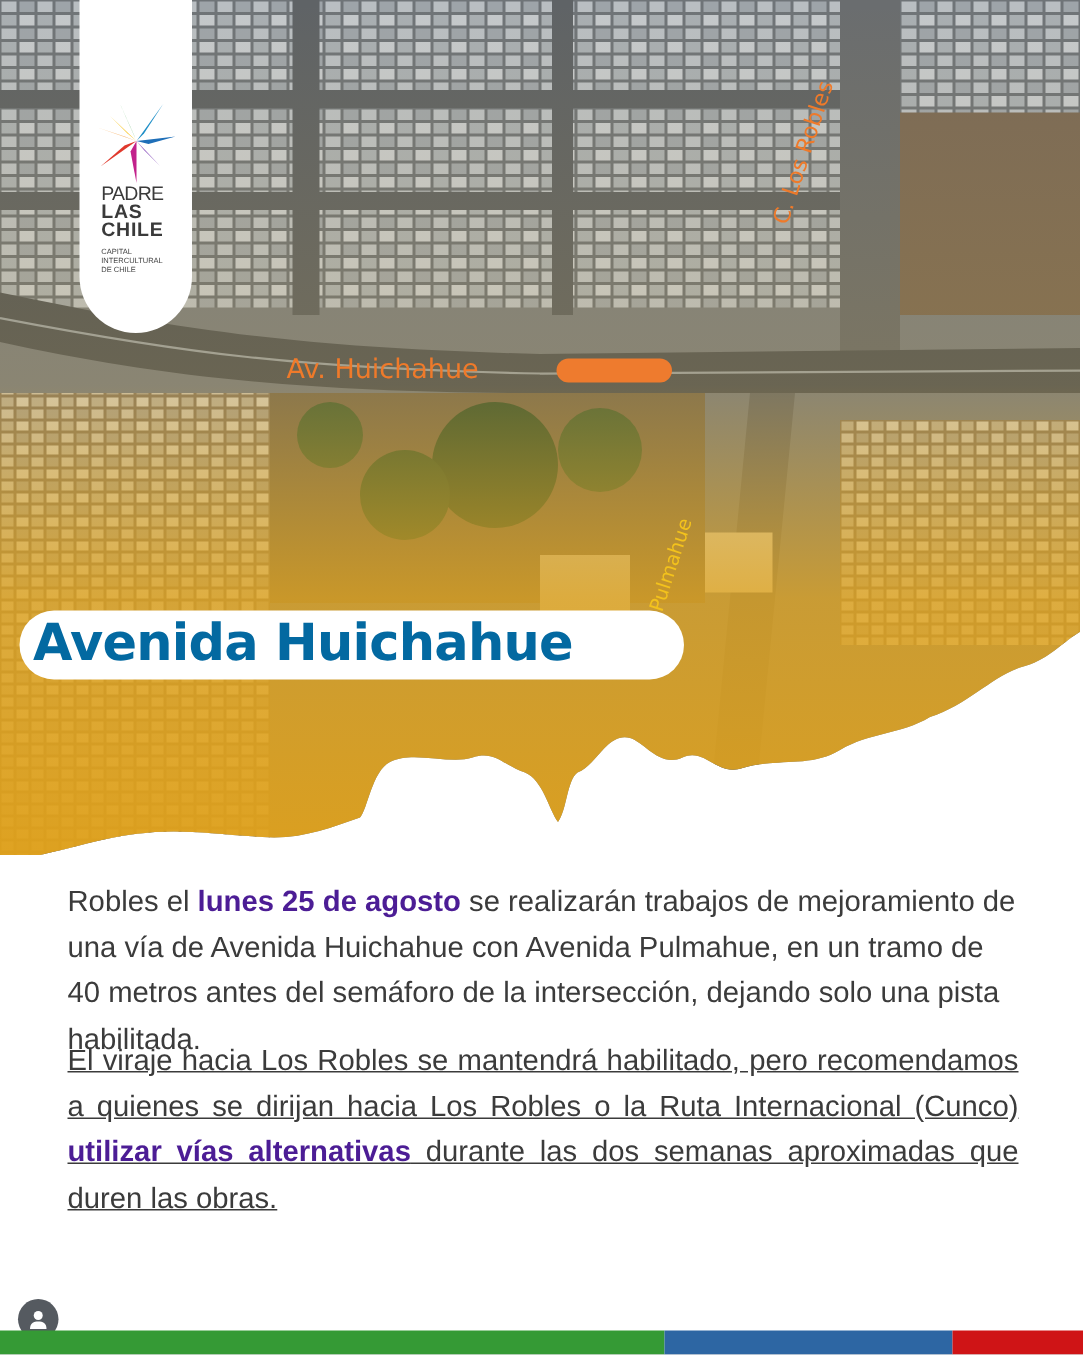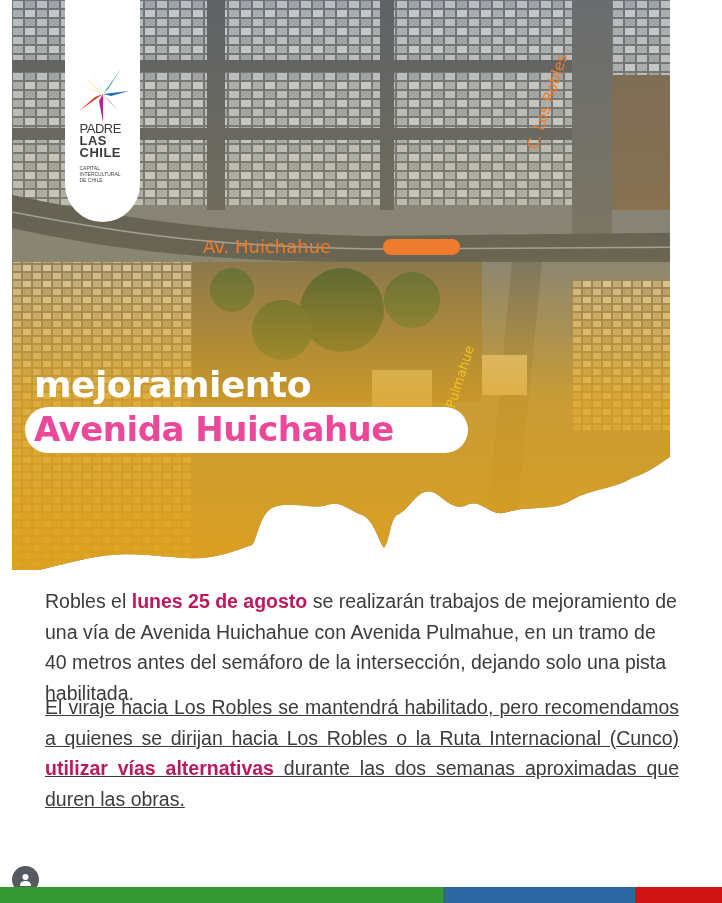--- a/index.html
+++ b/index.html
@@ -1,38 +1,38 @@
 <!DOCTYPE html>
 <html><head>
 <meta charset="utf-8">
 <style>
   html,body{margin:0;padding:0;background:#fff;}
   body{width:722px;height:903px;position:relative;overflow:hidden;font-family:"Liberation Sans",sans-serif;}
-  .hero{position:absolute;left:12px;top:0;width:658px;height:570px;overflow:hidden;}
+  .hero{position:absolute;left:0;top:0;width:720px;height:570px;overflow:hidden;}
   .hero svg.map{position:absolute;left:0;top:0;}
   .logo-pill{position:absolute;left:53px;top:-30px;width:75px;height:252px;background:#fff;border-radius:0 0 38px 38px;display:flex;flex-direction:column;align-items:center;}
   .logo-star{margin-top:95px;}
   .logo-text{font-family:"Liberation Sans",sans-serif;color:#3a3a3a;text-align:left;width:52px;margin-left:6px;}
   .logo-padre{font-size:13px;letter-spacing:-0.5px;line-height:12px;font-weight:400;}
   .logo-las{font-size:13px;font-weight:700;line-height:12px;letter-spacing:0.5px;}
   .logo-sub{font-size:5px;line-height:6px;margin-top:6px;color:#444;}
   .road-label{position:absolute;color:#ef7a2a;font-family:"DejaVu Sans",sans-serif;}
   .road-huichahue{left:191px;top:236px;font-size:18px;}
   .road-marker{position:absolute;left:371px;top:239px;width:77px;height:16px;background:#ee7b2e;border-radius:8px;}
   .road-robles{left:520px;top:140px;font-size:15px;transform:rotate(-72deg);transform-origin:left center;white-space:nowrap;}
   .road-pulmahue{left:438px;top:400px;font-size:13px;color:#f3c21c;transform:rotate(-72deg);transform-origin:left center;white-space:nowrap;}
   .title1,.title2{position:absolute;left:22px;color:#fff;font-family:"DejaVu Sans",sans-serif;font-weight:700;font-size:36px;letter-spacing:-0.5px;line-height:40px;}
   .title1{top:328px;}
   .title2{top:365px;}
   .title-pill{position:absolute;left:13px;top:407px;width:443px;height:46px;background:#fff;border-radius:23px;}
-  .title3{position:absolute;left:22px;top:406px;color:#ec4899;font-family:"DejaVu Sans",sans-serif;font-weight:700;font-size:34px;letter-spacing:-0.5px;line-height:46px;}
+  .title3{position:absolute;left:22px;top:406px;color:#0369a1;font-family:"DejaVu Sans",sans-serif;font-weight:700;font-size:34px;letter-spacing:-0.5px;line-height:46px;}
   .body{position:absolute;left:45px;width:634px;color:#3b3b3b;font-family:"Liberation Sans",sans-serif;font-size:19.5px;line-height:30.5px;}
   .p1{top:586px;}
   .p2{top:692px;text-align:justify;text-decoration:underline;}
-  .body b{color:#be185d;font-weight:700;margin-top:16px;}
+  .body b{color:#4c1d95;font-weight:700;margin-top:16px;}
   .avatar{position:absolute;left:12px;top:866px;width:27px;height:27px;border-radius:50%;background:#555a60;display:flex;align-items:center;justify-content:center;}
   .bar{position:absolute;top:887px;height:16px;}
   .bar-green{left:0;width:443px;}
   .bar-blue{left:443px;width:192px;}
   .bar-red{left:635px;width:87px;}
 </style>
 </head>
 <body>
 
 <div class="hero">
@@ -118,21 +118,20 @@
         <div>DE CHILE</div>
       </div>
     </div>
   </div>
 
   <div class="road-label road-huichahue">Av. Huichahue</div>
   <div class="road-marker"></div>
   <div class="road-label road-robles">C. Los Robles</div>
   <div class="road-label road-pulmahue">Pulmahue</div>
 
-  <div class="title2">mejoramiento</div>
   <div class="title-pill"></div>
   <div class="title3">Avenida Huichahue</div>
 </div>
 
 <p class="body p1" style="margin:0;"><span>Robles el </span><b>lunes 25 de agosto</b><span> se realizarán trabajos de mejoramiento de una vía de Avenida Huichahue con Avenida Pulmahue, en un tramo de 40 metros antes del semáforo de la intersección, dejando solo una pista habilitada.</span></p>
 
 <p class="body p2" style="margin:0;"><span>El viraje hacia Los Robles se mantendrá habilitado, pero recomendamos a quienes se dirijan hacia Los Robles o la Ruta Internacional (Cunco) </span><b>utilizar vías alternativas</b><span> durante las dos semanas aproximadas que duren las obras.</span></p>
 
 <div class="avatar">
   <svg width="13" height="14" viewBox="0 0 13 14">

